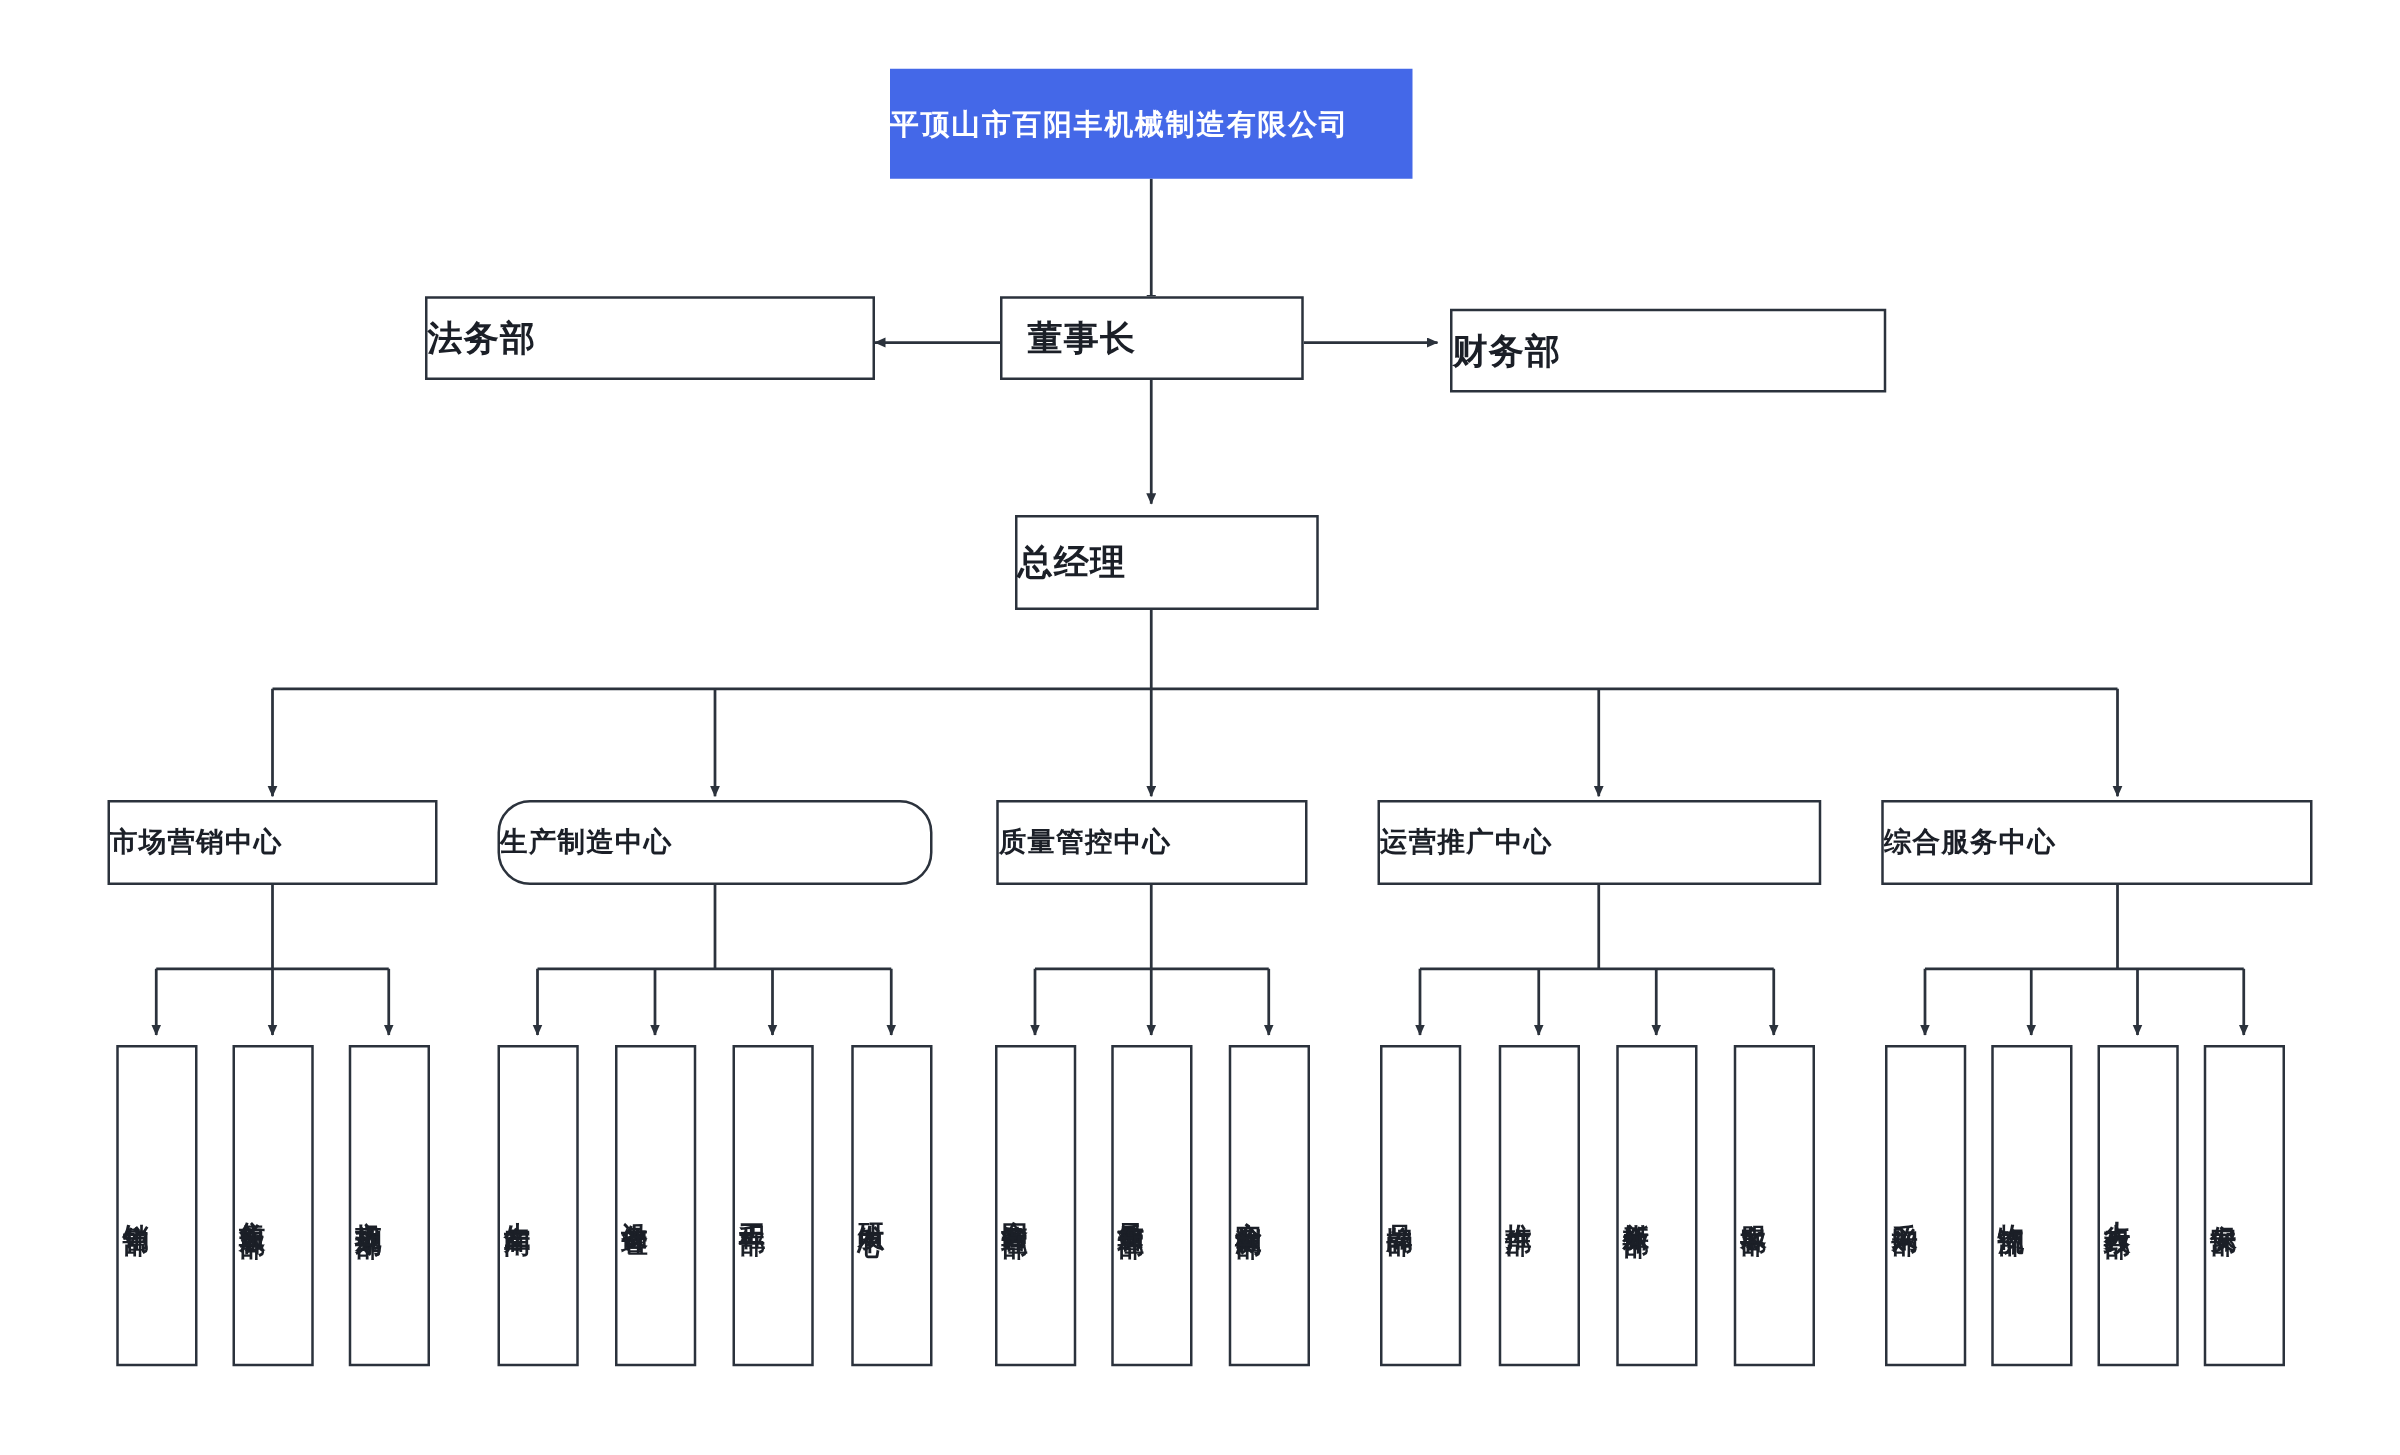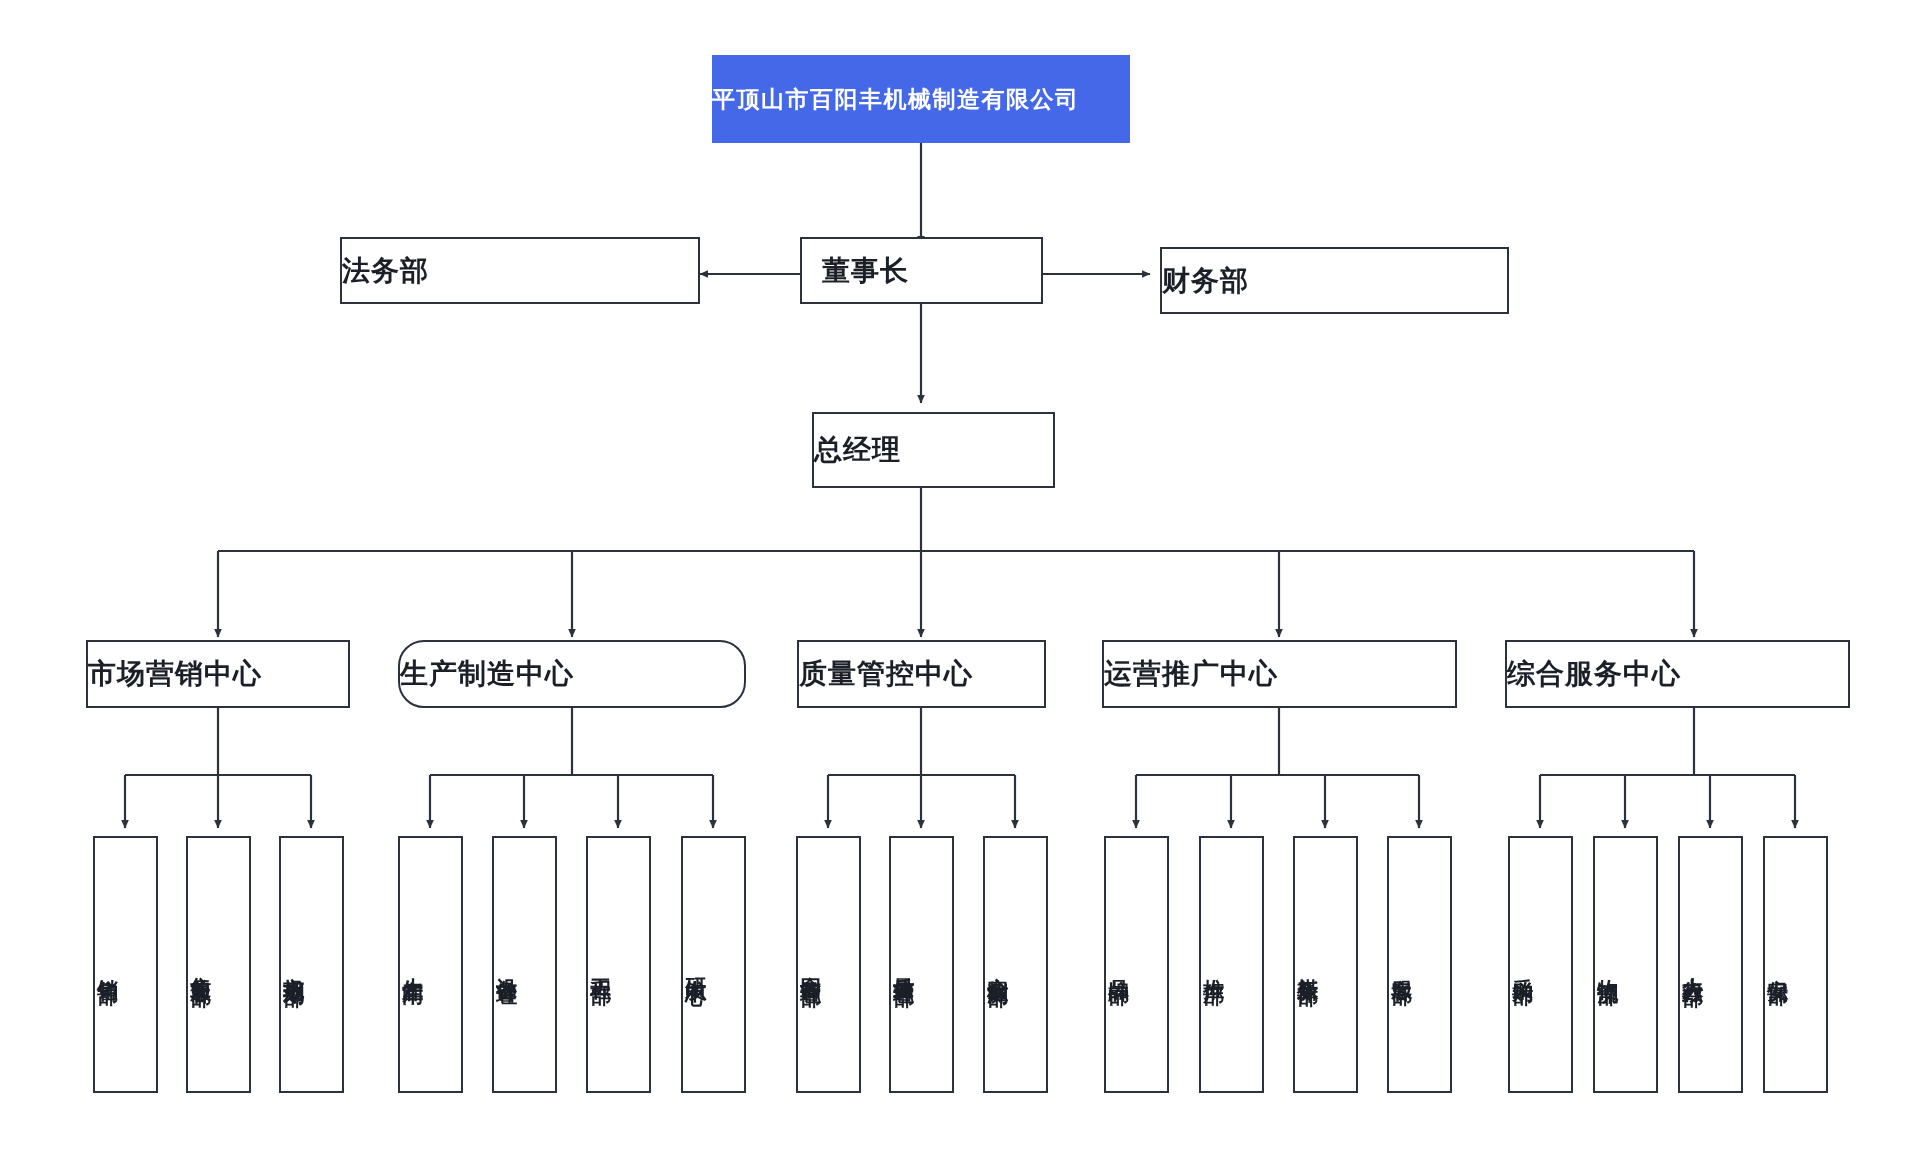--- a/index.html
+++ b/index.html
@@ -42,21 +42,21 @@
     background: #4468e8;
     border: none;
     color: #ffffff;
     font-size: 23px;
     letter-spacing: 1.5px;
   }
   .node.mid {
     font-size: 28px;
   }
   .node.center {
-    font-size: 28px;
+    font-size: 22px;
   }
   .node.leaf {
     font-size: 21px;
     letter-spacing: 2px;
   }
   .vlabel {
     writing-mode: vertical-rl;
     text-orientation: upright;
     line-height: 1.18;
     white-space: nowrap;

